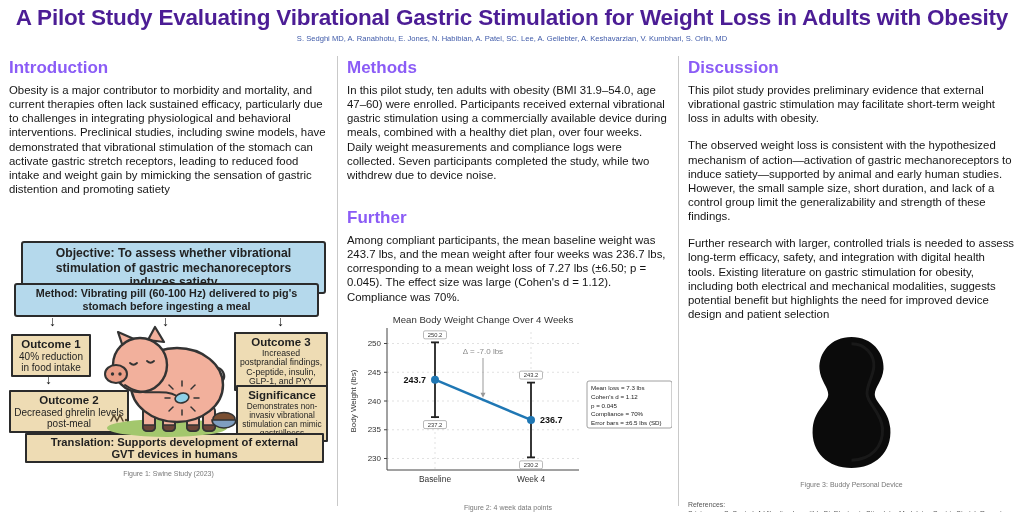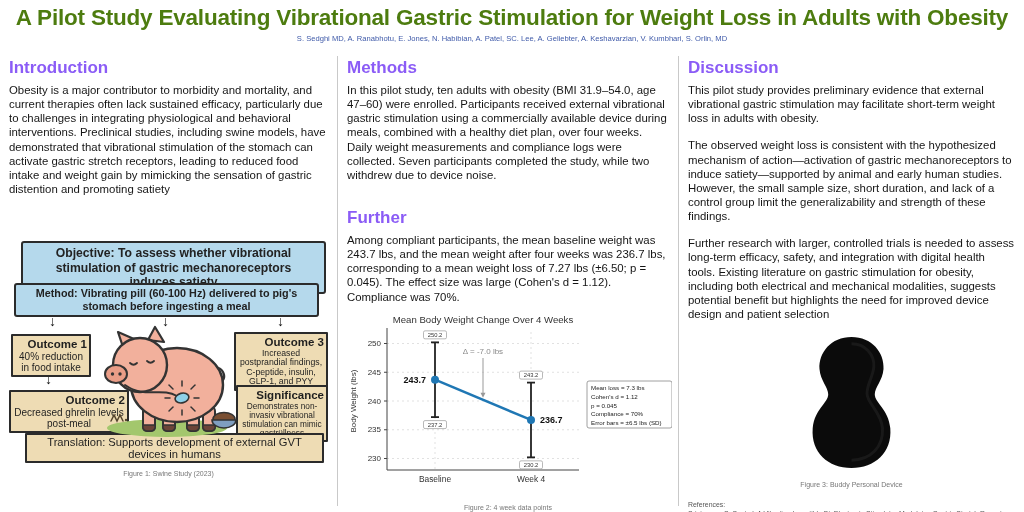--- a/index.html
+++ b/index.html
@@ -1,46 +1,46 @@
 <!DOCTYPE html>
 <html><head>
 <meta charset="utf-8">
 <style>
   html,body{margin:0;padding:0;background:#e8e8e8;}
   .poster{position:relative;width:1024px;height:512px;background:#ffffff;
     font-family:"Liberation Sans",sans-serif;overflow:hidden;margin:0 auto;}
   .poster-header{padding-top:5px;}
-  .poster-title{margin:0 6px;text-align:center;font-size:22.5px;font-weight:bold;color:#4d7c0f;letter-spacing:-0.2px;}
+  .poster-title{margin:0 6px;text-align:center;font-size:22.5px;font-weight:bold;color:#4c1d95;letter-spacing:-0.2px;}
   .poster-authors{text-align:center;font-size:7.6px;color:#3f5aa9;margin-top:3px;}
   .columns{position:absolute;top:52px;left:0;right:0;bottom:0;display:flex;}
   .col{padding:4px 9px 0 9px;box-sizing:border-box;}
   .col1{width:337px;}
   .col2{width:340px;}
   .col3{flex:1;}
   .divider{width:1px;background:#c9c9c9;height:450px;margin-top:4px;}
   .section-heading{font-size:17px;font-weight:bold;color:#8b5cf6;margin:2px 0 5px 0;}
   .body-text{font-size:11.4px;line-height:1.24;color:#151515;margin:0;}
   .para{margin:0 0 13px 0;}
   
   .fig1{position:relative;height:222px;margin-top:45px;}
   .bluebox{position:absolute;background:#b5d9ec;border:2px solid #2b2b2b;border-radius:3px;
     text-align:center;font-weight:bold;color:#222;box-sizing:border-box;}
   .objective{top:0;left:12px;right:2px;font-size:12.2px;line-height:1.18;padding:3px 8px;}
   .methodbox{top:42px;left:5px;right:9px;font-size:10.8px;line-height:1.18;padding:2px 6px;}
   .tanbox{position:absolute;background:#eedcb4;border:2px solid #2b2b2b;border-radius:1px;
     text-align:center;color:#1f1f1f;box-sizing:border-box;padding:2px 2px;}
-  .tanbox .t{font-weight:bold;font-size:11.5px;line-height:1.1;text-align:right;}
+  .tanbox .t{font-weight:bold;font-size:11.5px;line-height:1.1;}
   .tanbox .b{font-size:10px;line-height:1.1;}
   .outcome1{top:93px;left:2px;width:80px;}
   .outcome2{top:149px;left:0;width:120px;}
   .outcome3{top:91px;right:0;width:94px;}
   .outcome3 .b{font-size:8.7px;}
   .significance{top:144px;right:0;width:92px;}
   .significance .b{font-size:8.3px;}
-  .translation{bottom:0;left:16px;right:4px;font-weight:normal;font-size:11.2px;padding:1px 16px;}
+  .translation{bottom:0;left:16px;right:4px;font-weight:bold;font-size:11.2px;padding:1px 16px;}
   .darrow{position:absolute;font-size:14px;font-weight:bold;color:#111;line-height:1;}
   .pig-wrap{position:absolute;top:84px;left:94px;width:134px;height:118px;}
   .caption{font-size:7px;color:#777;text-align:center;margin-top:7px;}
   
   .chart-wrap{margin-top:10px;text-align:center;}
   svg{font-family:"Liberation Sans",sans-serif;}
   
   .device-wrap{text-align:center;margin-top:6px;}
   .refs{margin-top:12px;font-size:6.9px;color:#555;line-height:1.35;}
 </style>

